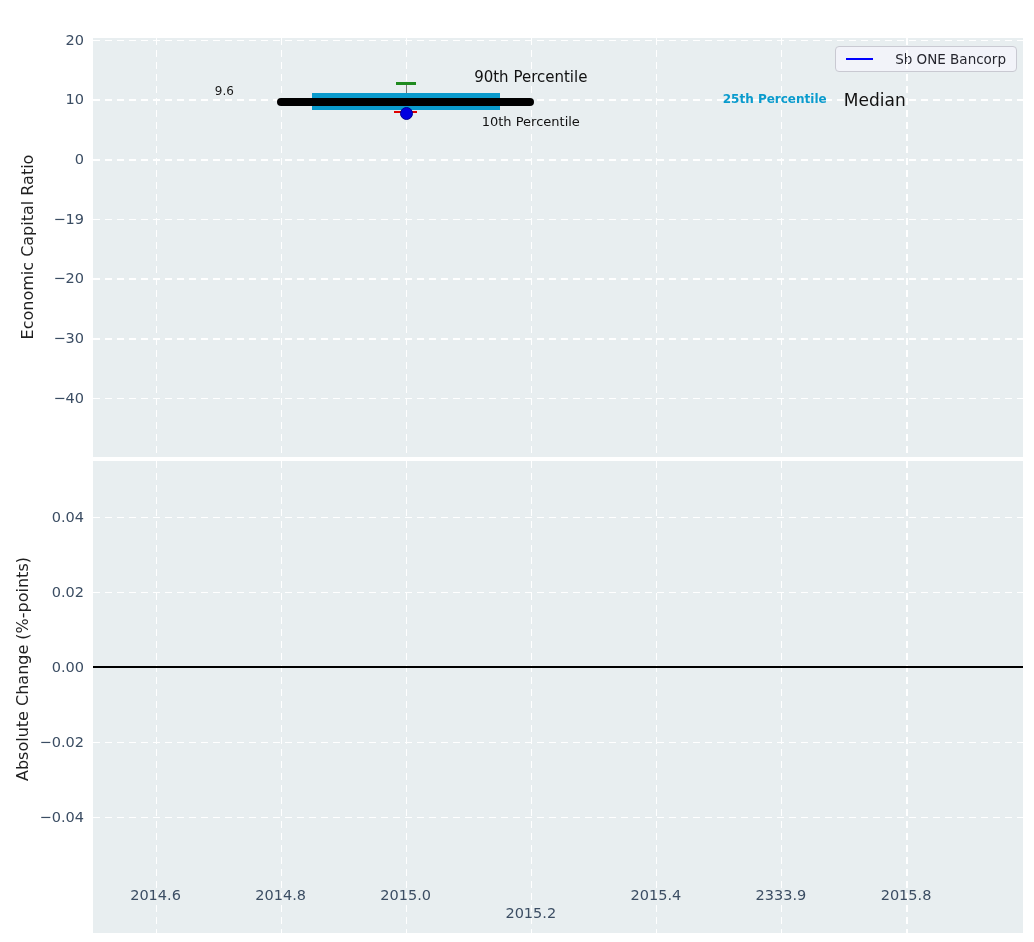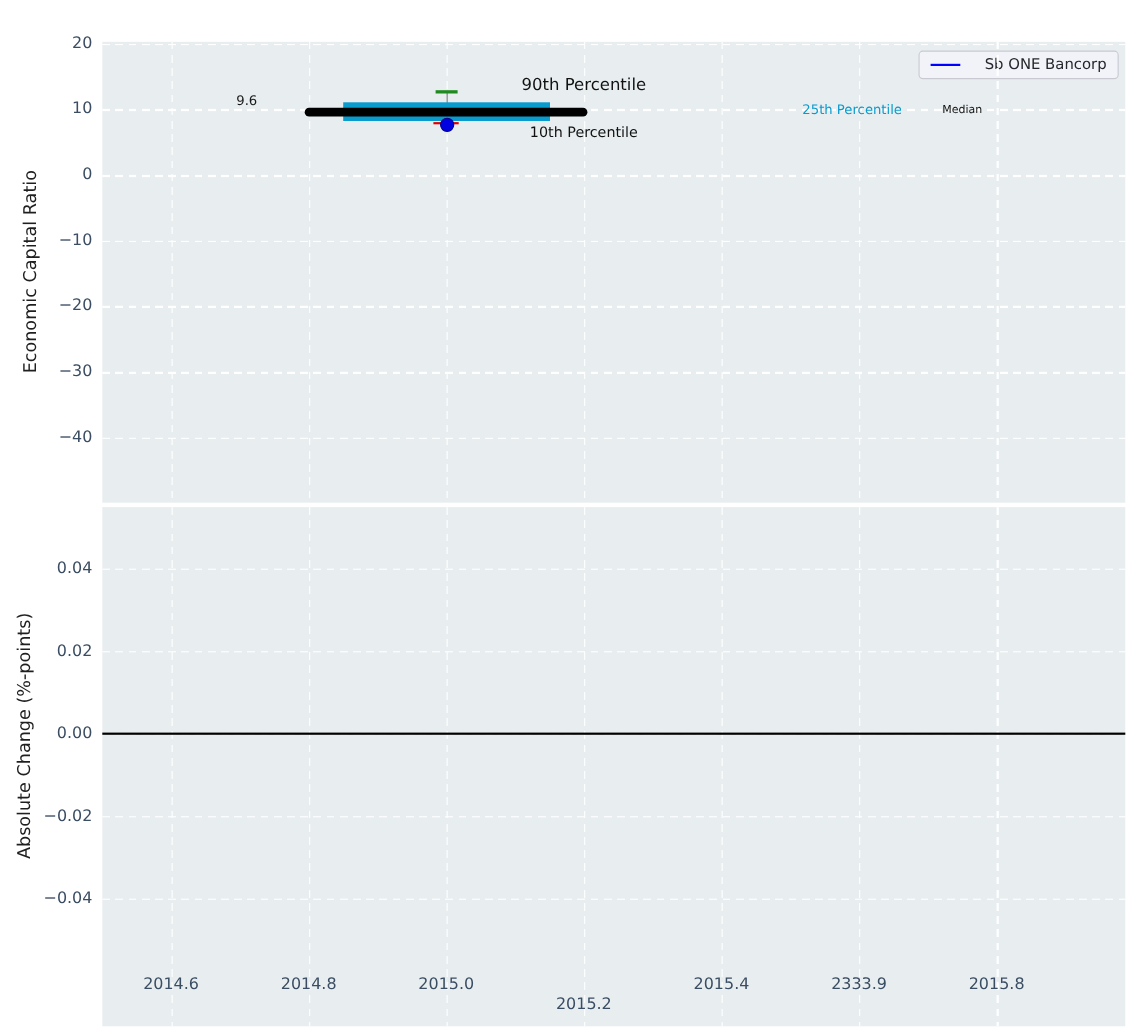--- a/index.html
+++ b/index.html
@@ -51,38 +51,38 @@
       <div class="vgrid" style="left: 562.878px;"></div>
       <div class="vgrid" style="left: 687.962px;"></div>
       <div class="vgrid" style="left: 813.046px;"></div>
       <div class="hgrid" style="top: 1.8487px;"></div>
       <div class="ytick" style="top: 1.8487px;">20</div>
       <div class="hgrid" style="top: 61.4843px;"></div>
       <div class="ytick" style="top: 61.4843px;">10</div>
       <div class="hgrid" style="top: 121.12px;"></div>
       <div class="ytick" style="top: 121.12px;">0</div>
       <div class="hgrid" style="top: 180.756px;"></div>
-      <div class="ytick" style="top: 180.756px;">−10</div>
+      <div class="ytick" style="top: 180.756px;">−19</div>
       <div class="hgrid" style="top: 240.391px;"></div>
       <div class="ytick" style="top: 240.391px;">−20</div>
       <div class="hgrid" style="top: 300.027px;"></div>
       <div class="ytick" style="top: 300.027px;">−30</div>
       <div class="hgrid" style="top: 359.663px;"></div>
       <div class="ytick" style="top: 359.663px;">−40</div>
       <div class="shape" style="width: 1.2px; background: rgb(119, 119, 119); left: 312.71px; top: 45.3827px; height: 28.6251px;"></div>
       <div class="shape" style="background: rgb(10, 155, 205); left: 218.897px; top: 54.9244px; width: 187.626px; height: 17.2943px;"></div>
       <div class="shape" style="background: rgb(0, 0, 0); border-radius: 4px; left: 184.499px; top: 59.8698px; width: 256.422px; height: 8px;"></div>
       <div class="shape" style="background: rgb(31, 138, 31); left: 302.703px; top: 43.8827px; width: 20.0134px; height: 3px;"></div>
       <div class="shape" style="background: rgb(224, 0, 0); left: 301.453px; top: 72.7578px; width: 22.5151px; height: 2.5px;"></div>
       <div class="shape" style="background: rgb(0, 0, 224); border: 1px solid rgb(0, 0, 144); border-radius: 50%; width: 11px; height: 11px; left: 307.21px; top: 68.5078px;"></div>
       <div class="ann" style="left: 131.338px; top: 54.3281px; font-size: 12px; color: rgb(26, 26, 26); font-weight: 400;">9.6</div>
       <div class="ann" style="left: 437.794px; top: 39px; font-size: 15px; color: rgb(17, 17, 17); font-weight: 400;">90th Percentile</div>
       <div class="ann" style="left: 437.794px; top: 84.1459px; font-size: 13px; color: rgb(17, 17, 17); font-weight: 400;">10th Percentile</div>
-      <div class="ann" style="left: 681.708px; top: 62.0807px; font-size: 12px; color: rgb(10, 155, 205); font-weight: 400;">25th Percentile</div>
-      <div class="ann" style="left: 781.775px; top: 62.0807px; font-size: 10px; color: rgb(17, 17, 17); font-weight: 400;">Median</div>
+      <div class="ann" style="left: 681.708px; top: 62.0807px; font-size: 12px; color: rgb(10, 155, 205); font-weight: 700;">25th Percentile</div>
+      <div class="ann" style="left: 781.775px; top: 62.0807px; font-size: 17px; color: rgb(17, 17, 17); font-weight: 400;">Median</div>
     </div>
 
   <div class="plot" id="bottomPlot">
       <div class="vgrid" style="left: 62.542px;"></div>
       <div class="vgrid" style="left: 187.626px;"></div>
       <div class="vgrid" style="left: 312.71px;"></div>
       <div class="vgrid" style="left: 437.794px;"></div>
       <div class="vgrid" style="left: 562.878px;"></div>
       <div class="vgrid" style="left: 687.962px;"></div>
       <div class="vgrid" style="left: 813.046px;"></div>

